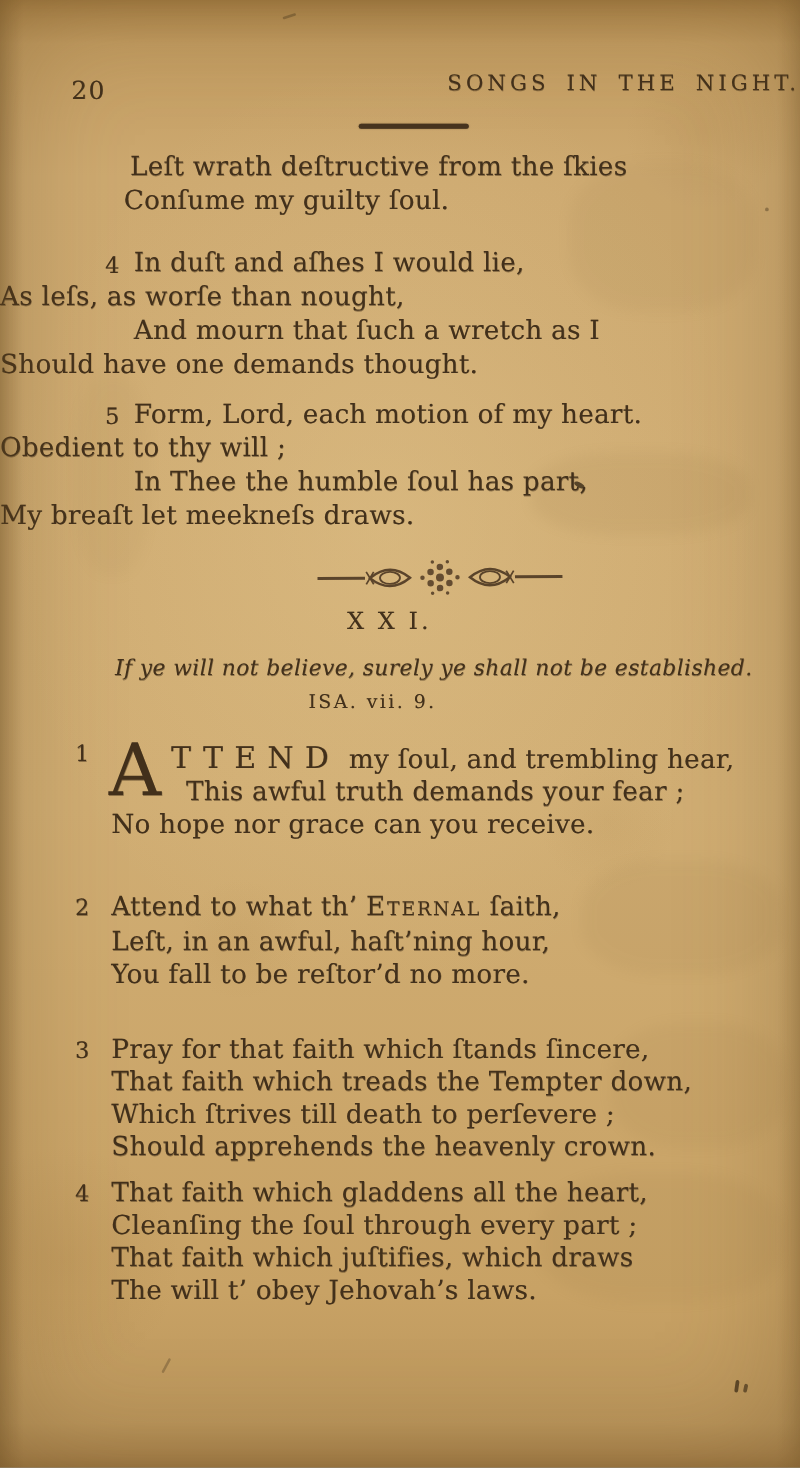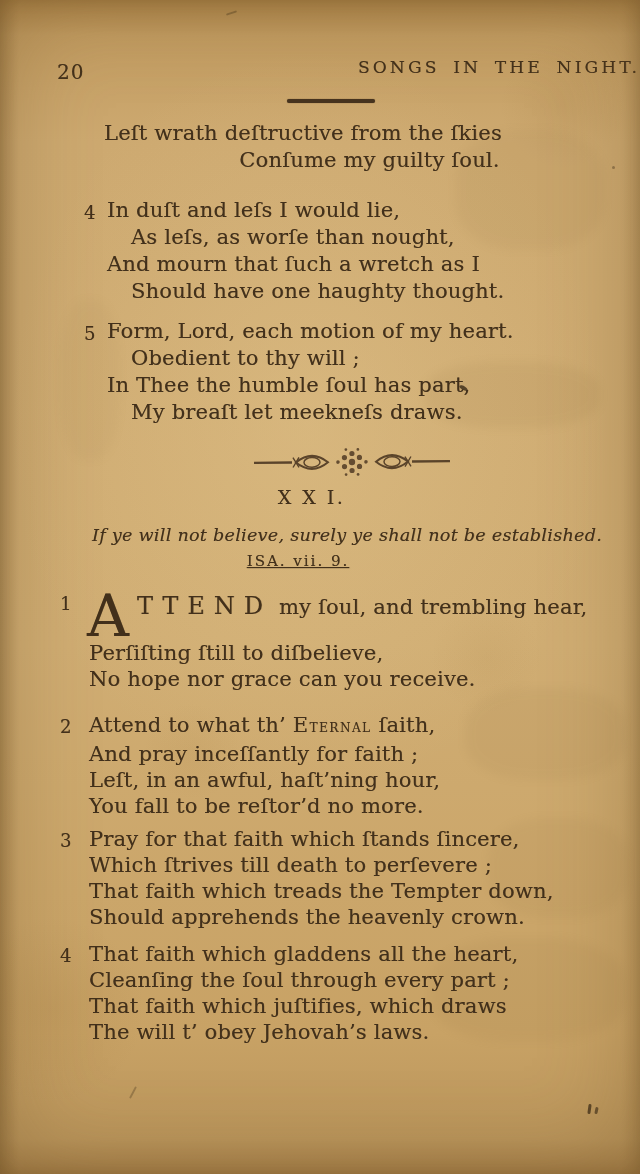--- a/index.html
+++ b/index.html
@@ -30,44 +30,44 @@
     text-align:right;font-size:17px;letter-spacing:3.2px;word-spacing:5px;
   }
   .title-rule{position:absolute;left:287px;top:99px;width:88px;height:4px;
     background:#47341f;border-radius:2px;box-shadow:0 0 1px rgba(60,42,22,.7);}
 
   
   .stanza{position:absolute;left:0;width:100%;}
   .line{position:relative;font-size:21px;line-height:27px;letter-spacing:0.2px;white-space:nowrap;}
   .num{position:absolute;left:84px;top:2px;font-size:18px;}
   .hymnA .ind0{padding-left:107px;}
-  .hymnA .ind1{padding-left:131px;}
+  .hymnA .ind1{}
   .tail .ind0{padding-left:104px;}
-  .tail .ind1{padding-left:99px;text-align:center;}
+  .tail .ind1{padding-left:99px;}
   .hymnB .line{padding-left:89px;line-height:26px;}
   .hymnB .num{left:60px;}
 
   
   .ornament{position:absolute;left:252px;top:444px;opacity:.88;transform:rotate(-.5deg);}
   .sec-heading{position:absolute;left:0;top:486px;width:609px;box-sizing:border-box;padding-left:14px;
     text-align:center;font-size:19px;letter-spacing:2.5px;}
   .epigraph{position:absolute;left:92px;top:525px;font-size:17.5px;font-style:italic;
     letter-spacing:0.3px;white-space:nowrap;}
   .reference{position:absolute;left:0;top:552px;width:640px;box-sizing:border-box;padding-right:44px;
-    text-align:center;font-size:15px;letter-spacing:2px;text-decoration:underline;}
+    text-align:center;font-size:15px;letter-spacing:2px;}
 
   
   .dcrow{display:flex;align-items:flex-start;padding-left:87px;}
   .dropcap{font-size:58px;line-height:47px;margin-right:6px;letter-spacing:0;}
   .dclines{display:block;}
   .dclines .line{padding-left:2px;}
   .dclines .line + .line{padding-left:14px;}
   .caps{font-size:24px;letter-spacing:9px;margin-top:18px;}
   .sc-init{font-size:21px;letter-spacing:1.5px;}
-  .sc-rest{font-size:12px;letter-spacing:1.5px;}
+  .sc-rest{font-size:15px;letter-spacing:1.5px;}
 
   
   .ghost{position:absolute;background:#8a6a3a;filter:blur(5px);opacity:.10;border-radius:40%;}
   .g1{left:455px;top:130px;width:150px;height:120px;opacity:.07;}
   .g2{left:425px;top:362px;width:175px;height:66px;opacity:.09;}
   .g3{left:465px;top:688px;width:160px;height:92px;opacity:.08;}
   .g4{left:488px;top:818px;width:140px;height:100px;opacity:.07;}
   .g5{left:430px;top:938px;width:195px;height:104px;opacity:.08;}
   .g6{left:60px;top:300px;width:60px;height:160px;opacity:.05;}
   .speck{position:absolute;background:#3a2a16;border-radius:50%;}
@@ -99,24 +99,24 @@
   <div class="pageno ink">20</div>
   <div class="running-title ink">SONGS IN THE NIGHT.</div>
   <div class="title-rule"></div>
 
   <div class="stanza tail" style="top:120px">
     <div class="line ind0 ink">Leſt wrath deſtructive from the ſkies</div>
     <div class="line ind1 ink">Conſume my guilty ſoul.</div>
   </div>
 
   <div class="stanza hymnA" style="top:197px">
-    <div class="line ind0 ink"><span class="num ink">4</span><span>In duſt and leſs I would lie,</span></div>
+    <div class="line ind0 ink"><span class="num ink">4</span><span>In duſt and aſhes I would lie,</span></div>
     <div class="line ind1 ink">As leſs, as worſe than nought,</div>
     <div class="line ind0 ink">And mourn that ſuch a wretch as I</div>
-    <div class="line ind1 ink">Should have one haughty thought.</div>
+    <div class="line ind1 ink">Should have one demands thought.</div>
   </div>
 
   <div class="stanza hymnA" style="top:318px">
     <div class="line ind0 ink"><span class="num ink">5</span><span>Form, Lord, each motion of my heart.</span></div>
     <div class="line ind1 ink">Obedient to thy will ;</div>
     <div class="line ind0 ink">In Thee the humble ſoul has part,</div>
     <div class="line ind1 ink">My breaſt let meekneſs draws.</div>
   </div>
 
   <div class="ornament">
@@ -154,37 +154,36 @@
   <div class="sec-heading ink">X X I.</div>
   <div class="epigraph ink">If ye will not believe, surely ye shall not be established.</div>
   <div class="reference ink">ISA. vii. 9.</div>
 
   <div class="stanza hymnB" style="top:593px">
     <span class="num ink" style="top:0">1</span>
     <div class="dcrow">
       <span class="dropcap ink">A</span>
       <div class="dclines">
         <div class="line ink"><span class="caps">TTEND</span><span> my ſoul, and trembling hear,</span></div>
+        <div class="line ink">This awful truth demands your fear ;</div>
       </div>
     </div>
-    <div class="line ink">Perſiſting ſtill to diſbelieve,</div>
     <div class="line ink">No hope nor grace can you receive.</div>
   </div>
 
   <div class="stanza hymnB" style="top:712px">
     <div class="line ink"><span class="num ink">2</span><span>Attend to what th’ </span><span class="sc-init">E</span><span class="sc-rest">TERNAL</span><span> ſaith,</span></div>
-    <div class="line ink">And pray inceſſantly for faith ;</div>
     <div class="line ink">Leſt, in an awful, haſt’ning hour,</div>
     <div class="line ink">You fall to be reſtor’d no more.</div>
   </div>
 
   <div class="stanza hymnB" style="top:826px">
     <div class="line ink"><span class="num ink">3</span><span>Pray for that faith which ſtands ſincere,</span></div>
+    <div class="line ink">That faith which treads the Tempter down,</div>
     <div class="line ink">Which ſtrives till death to perſevere ;</div>
-    <div class="line ink">That faith which treads the Tempter down,</div>
     <div class="line ink">Should apprehends the heavenly crown.</div>
   </div>
 
   <div class="stanza hymnB" style="top:941px">
     <div class="line ink"><span class="num ink">4</span><span>That faith which gladdens all the heart,</span></div>
     <div class="line ink">Cleanſing the ſoul through every part ;</div>
     <div class="line ink">That faith which juſtifies, which draws</div>
     <div class="line ink">The will t’ obey Jehovah’s laws.</div>
   </div>
 

